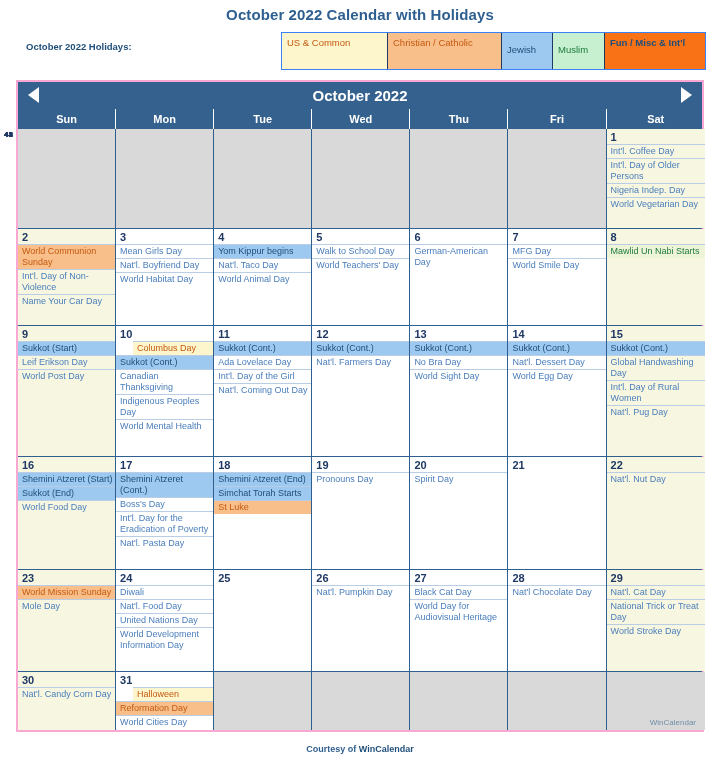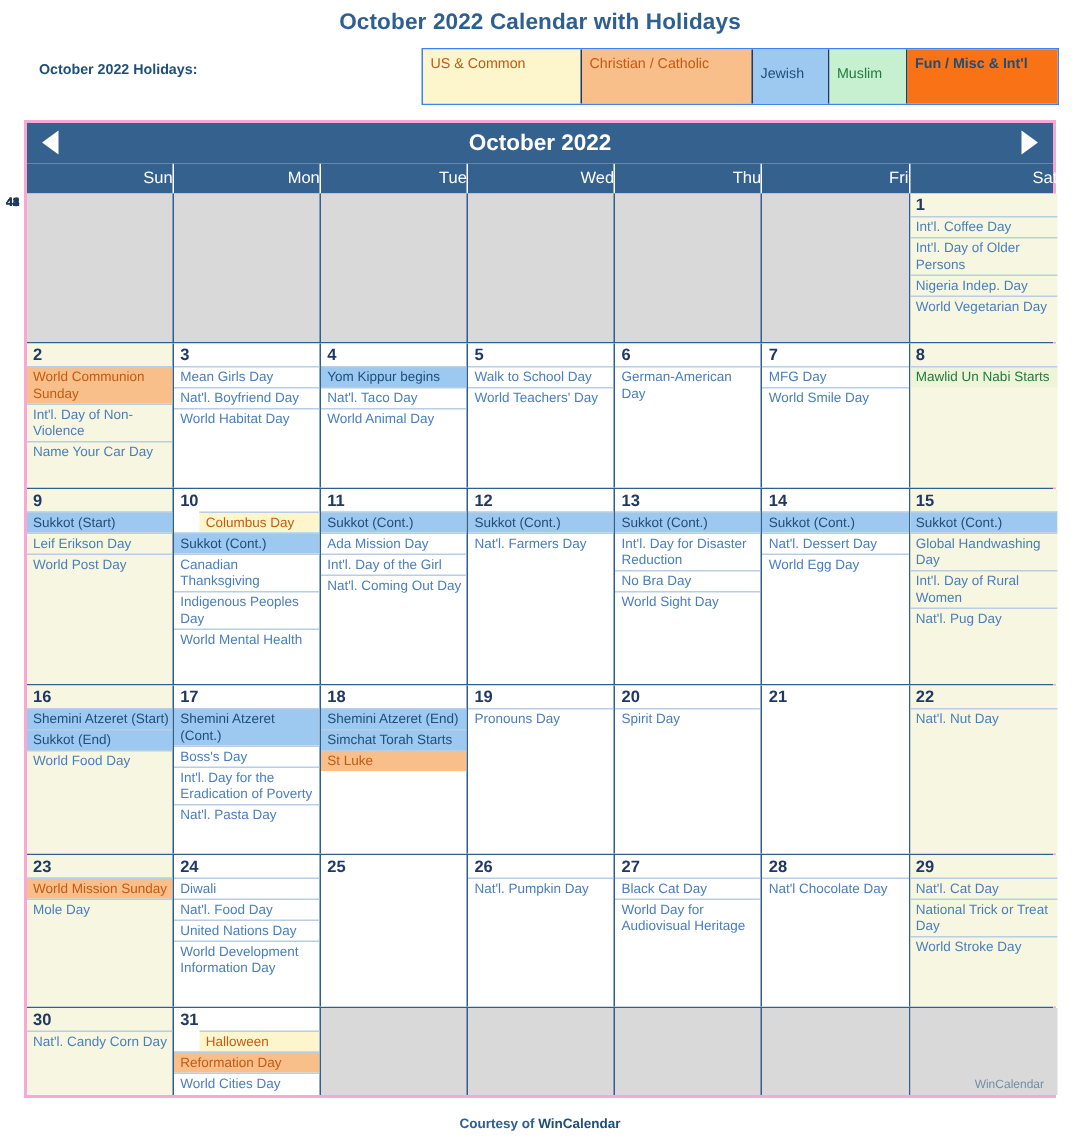--- a/index.html
+++ b/index.html
@@ -82,24 +82,24 @@
     border-top:8px solid transparent;
     border-bottom:8px solid transparent;
     cursor:pointer;
   }
   .arrow-prev{left:10px;border-right:11px solid #ffffff;}
   .arrow-next{right:10px;border-left:11px solid #ffffff;}
 
   .dow-row{display:flex;background:#35618e;height:20px;}
   .dow{
     flex:0 0 98.1px;
-    text-align:right;
+    text-align:center;
     color:#ffffff;
     font-size:11px;
-    font-weight:normal;
+    font-weight:bold;
     line-height:20px;
     border-right:1px solid #ffffff;
     box-sizing:border-box;
   }
   .dow:last-child{border-right:none;flex:0 0 98.3px;}
 
   
   .weeks{position:relative;}
   .week{display:flex;border-bottom:1px solid #2f5f8f;box-sizing:border-box;}
   .week:last-child{border-bottom:none;}
@@ -268,33 +268,32 @@
           <div class="daynum">10</div>
           <div class="ev ev-us first">Columbus Day</div>
           <div class="ev ev-jew">Sukkot (Cont.)</div>
           <div class="ev ev-fun">Canadian Thanksgiving</div>
           <div class="ev ev-fun">Indigenous Peoples Day</div>
           <div class="ev ev-fun">World Mental Health</div>
         </div>
         <div class="cell">
           <div class="daynum">11</div>
           <div class="ev ev-jew first">Sukkot (Cont.)</div>
-          <div class="ev ev-fun">Ada Mission Day</div>
+          <div class="ev ev-fun">Ada Lovelace Day</div>
           <div class="ev ev-fun">Int'l. Day of the Girl</div>
           <div class="ev ev-fun">Nat'l. Coming Out Day</div>
         </div>
         <div class="cell">
           <div class="daynum">12</div>
           <div class="ev ev-jew first">Sukkot (Cont.)</div>
           <div class="ev ev-fun">Nat'l. Farmers Day</div>
         </div>
         <div class="cell">
           <div class="daynum">13</div>
           <div class="ev ev-jew first">Sukkot (Cont.)</div>
-          <div class="ev ev-fun">Int'l. Day for Disaster Reduction</div>
           <div class="ev ev-fun">No Bra Day</div>
           <div class="ev ev-fun">World Sight Day</div>
         </div>
         <div class="cell">
           <div class="daynum">14</div>
           <div class="ev ev-jew first">Sukkot (Cont.)</div>
           <div class="ev ev-fun">Nat'l. Dessert Day</div>
           <div class="ev ev-fun">World Egg Day</div>
         </div>
         <div class="cell weekend">

